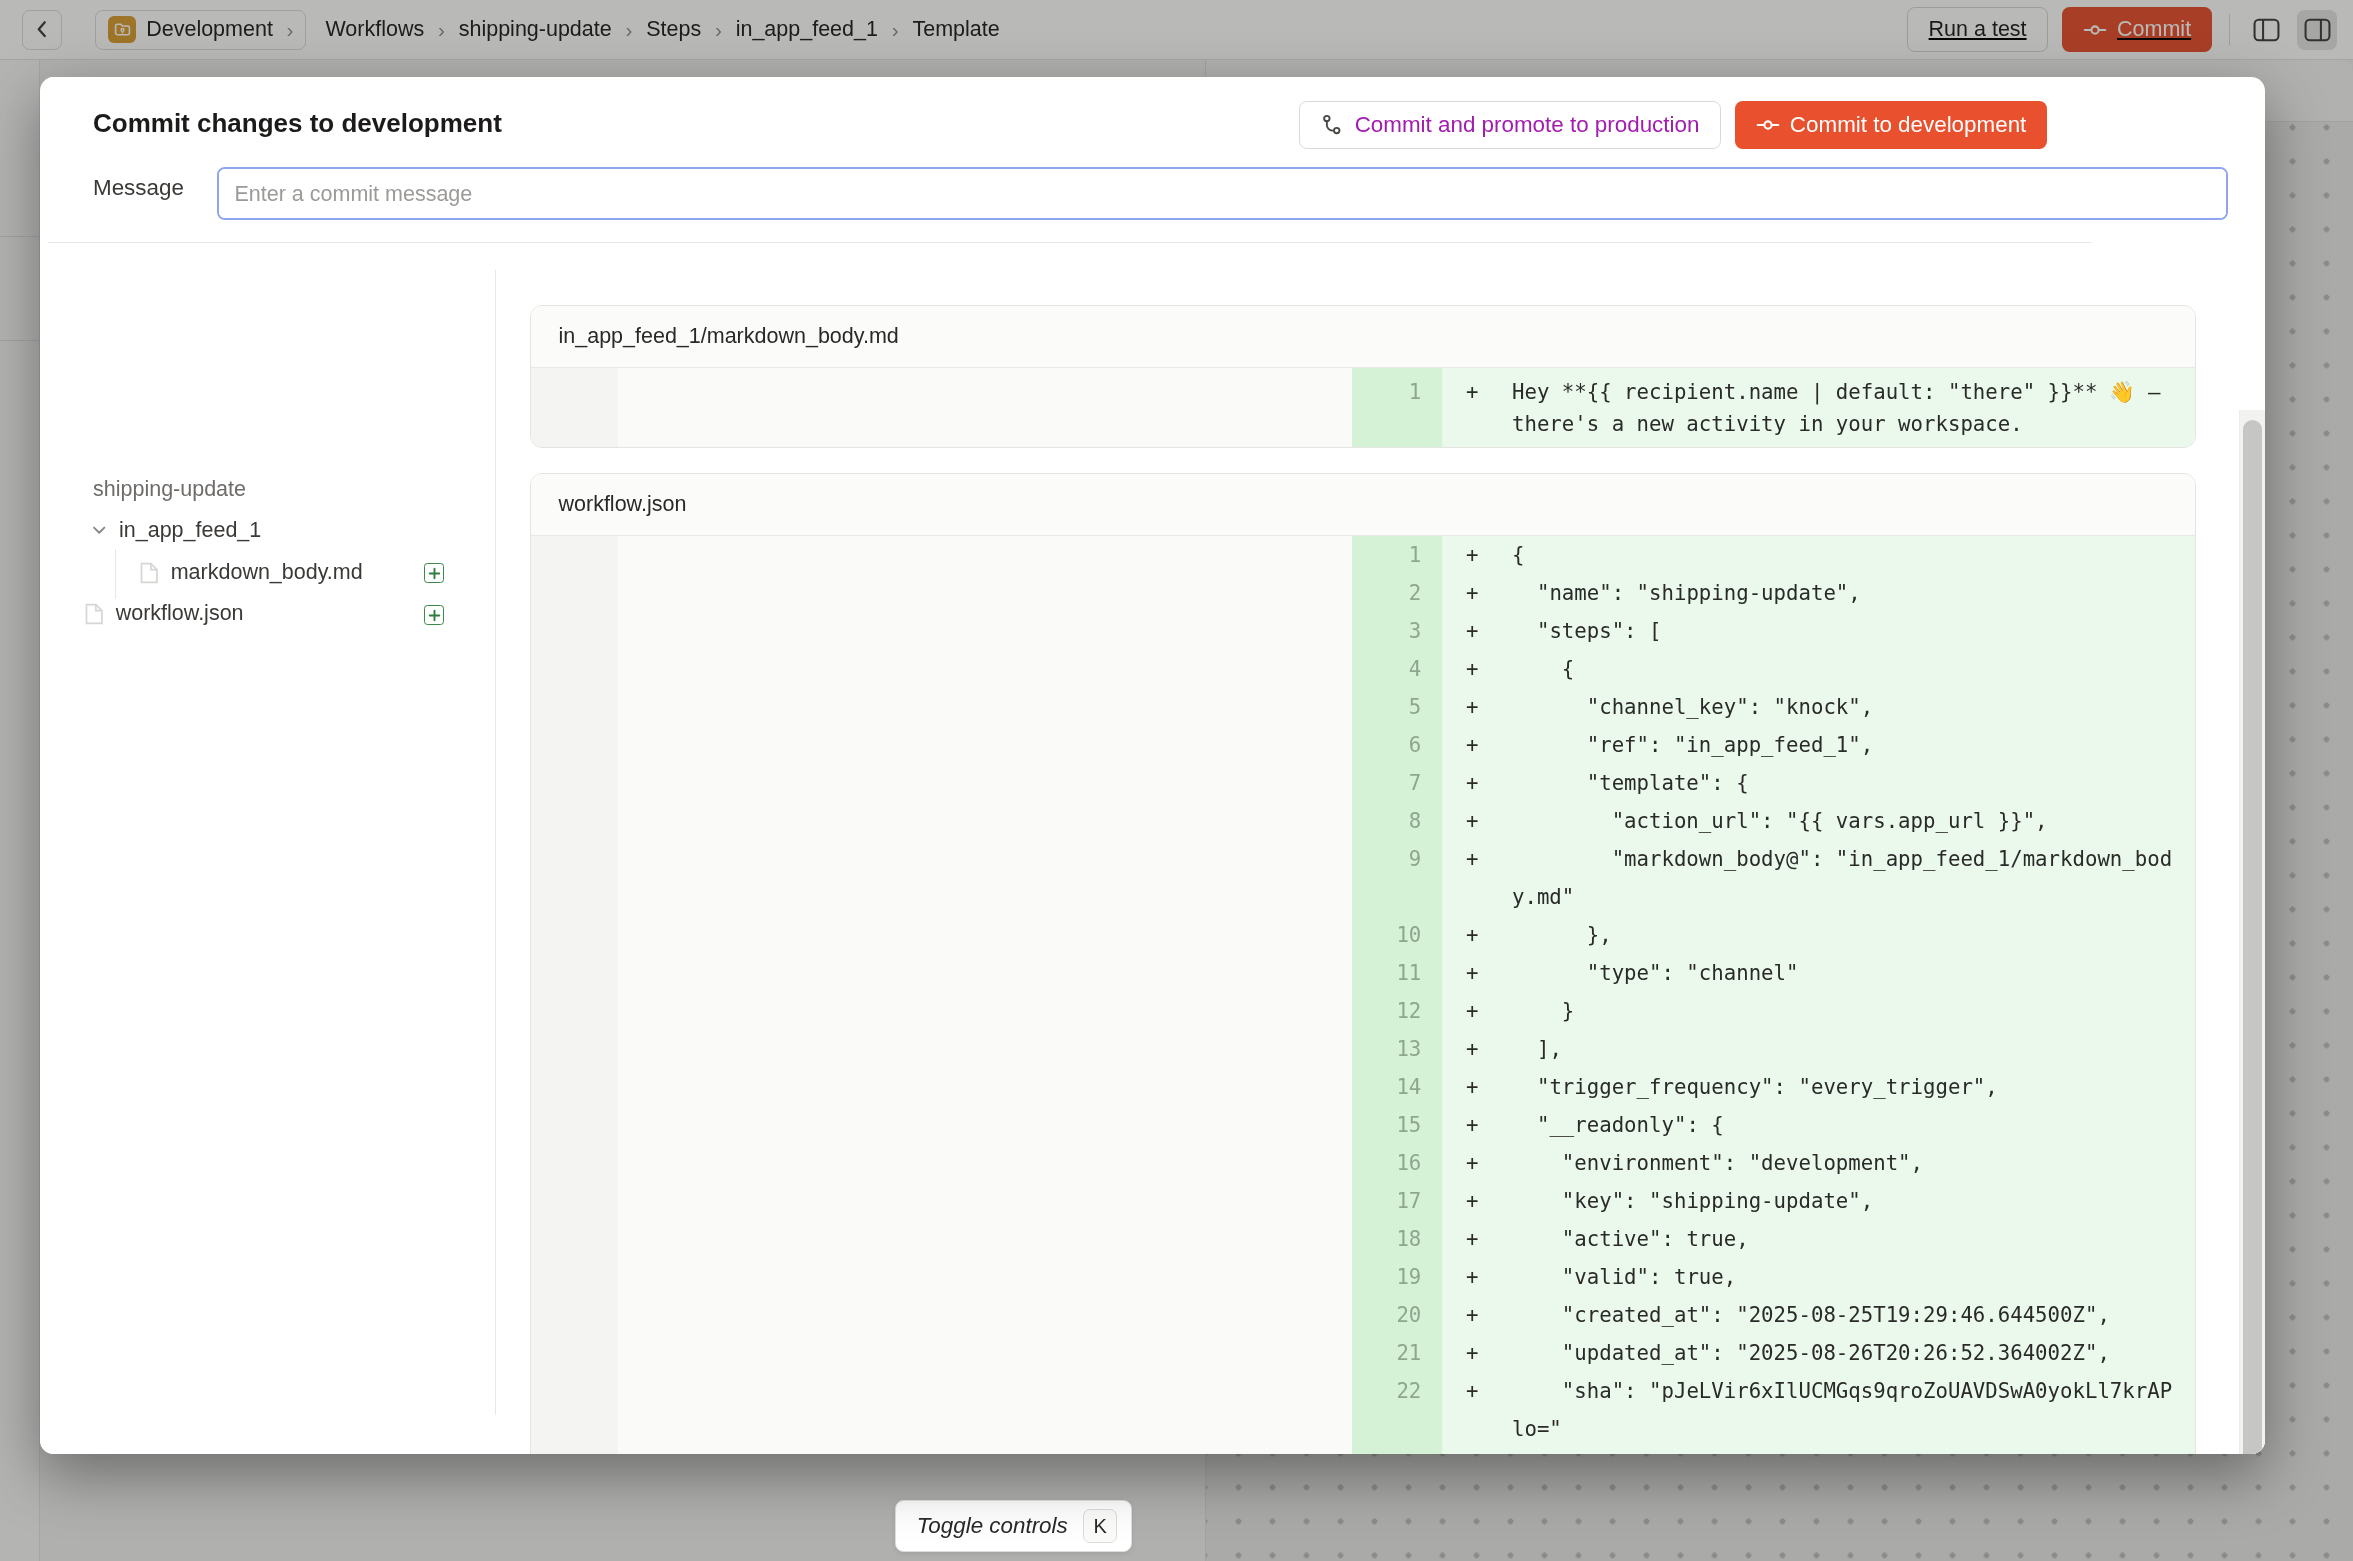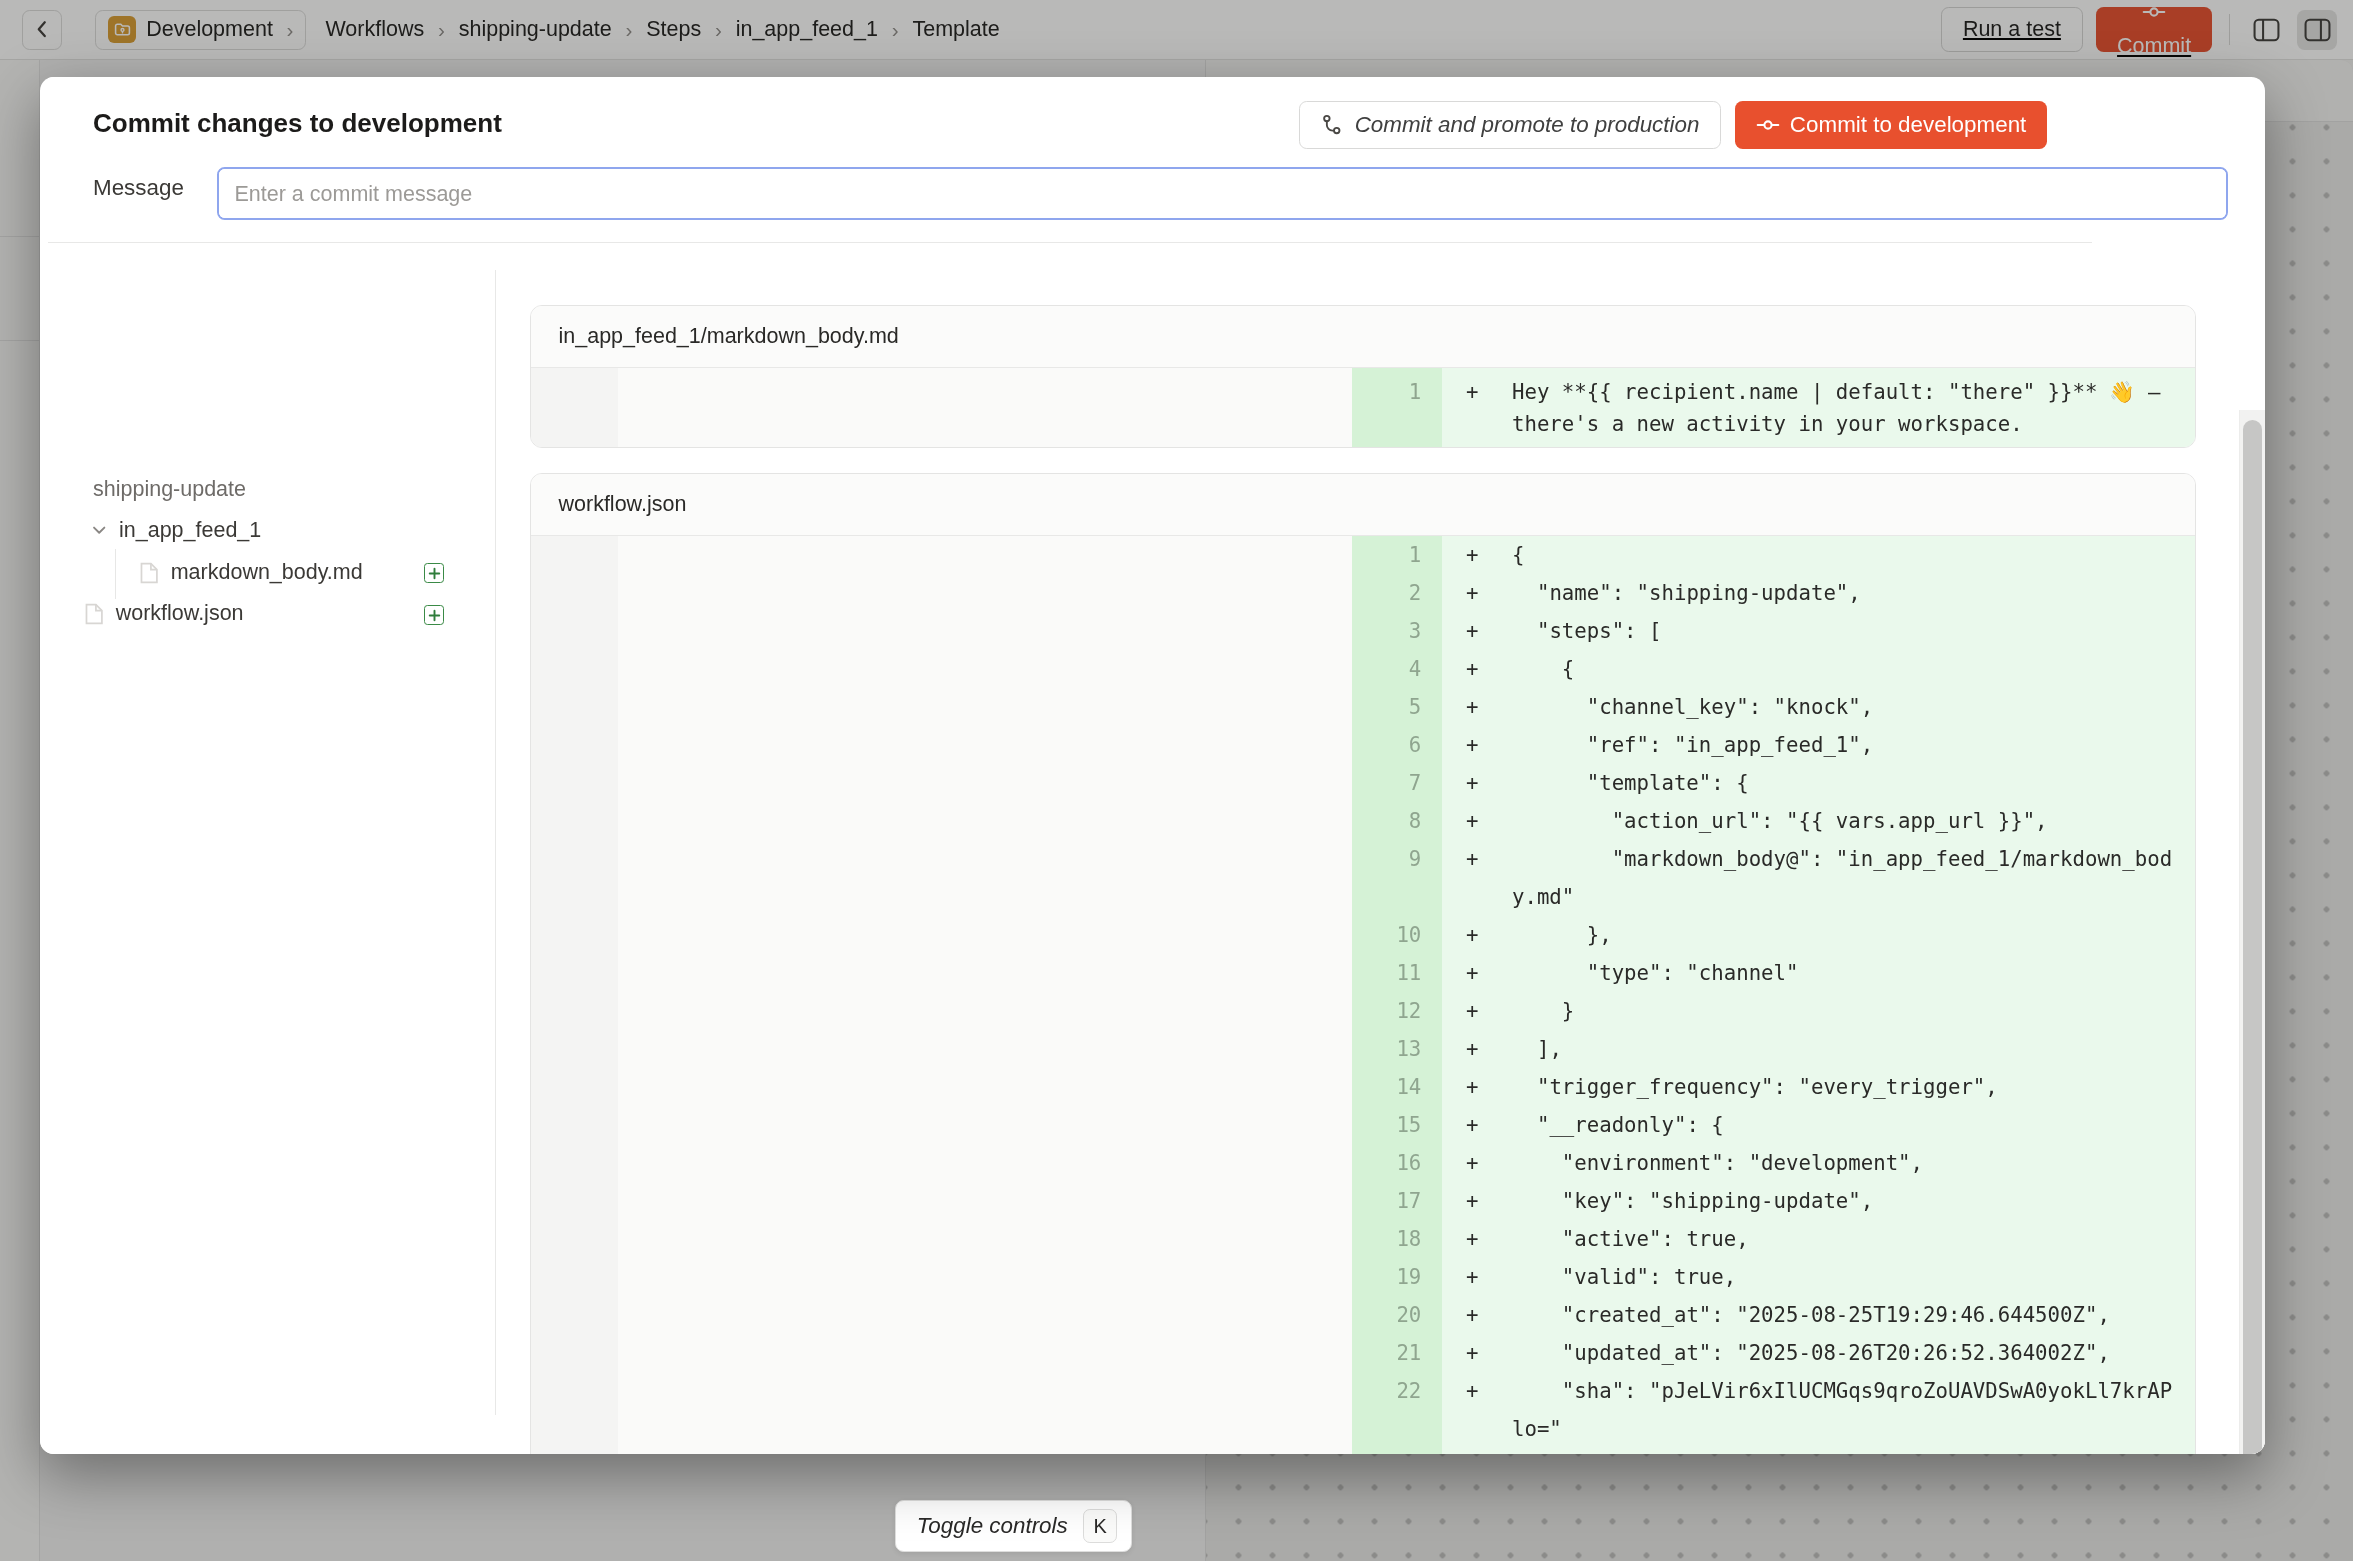--- a/index.html
+++ b/index.html
@@ -16,21 +16,21 @@
                border-radius:7.7px; background:#FFF; padding:0 12px; margin-left:33px; }
   .env-ico { width:27.5px; height:27.5px; border-radius:6px; background:#D99C33; display:flex;
              align-items:center; justify-content:center; }
   .crumb { font-size:21.5px; color:#222120; }
   .crumb-sep { font-size:20.7px; color:#908D8A; margin:0 13.8px; }
   #crumbs { display:flex; align-items:center; }
   #topbar-right { margin-left:auto; display:flex; align-items:center; margin-right:17px;text-decoration:underline; }
   .btn { height:45px; border-radius:7.7px; font-size:21.5px; display:flex; align-items:center;
          justify-content:center; padding:0 20.7px; }
   .btn-ghost { background:#FFF; border:1.3px solid #D6D6D5; color:#1E1D1C; }
-  .btn-solid { background:#E8502E; border:none; color:#FFF; gap:10.3px;flex-direction:column; }
+  .btn-solid { background:#E8502E; border:none; color:#FFF; gap:10.3px; }
   .vdiv { width:0.9px; height:31px; background:#D8D8D7; margin:0 17px; }
   .panel-toggle { width:40px; height:40px; border-radius:7.7px; display:flex; align-items:center;
                   justify-content:center; }
   .panel-toggle.active { background:#E4E4E3; }
 
   #left-rail { position:absolute; left:0; top:60px; width:40px; height:1501px; background:#F8F8F7;
                border-right:0.9px solid #E3E3E2; }
   .rail-line { position:absolute; left:0; width:40px; height:0.9px; background:#E3E3E2; }
   #left-panel { position:absolute; left:40px; top:60px; width:1166px; height:1501px; background:#F3F3F2; }
   #canvas-panel { position:absolute; left:1205px; top:60px; width:1148px; height:1501px;
@@ -57,21 +57,21 @@
 
   
   #modal { position:absolute; left:40px; top:77px; width:2225px; height:1377px; background:#FFFFFF;
            border-radius:13.8px; z-index:30; box-shadow:0 20.7px 60px rgba(0,0,0,0.38); overflow:hidden; }
   #modal-header { position:absolute; left:8px; top:0; width:2044px; height:166px;
                   border-bottom:0.9px solid #E8E8E7; background:#FFF; }
   #modal-title { position:absolute; left:45px; top:31px; font-size:26px; font-weight:700; color:#1C1B1A; }
   #modal-actions { position:absolute; right:45px; top:24px; display:flex; gap:13.8px; }
   .mbtn { height:48px; border-radius:7.7px; font-size:22.4px; display:flex; align-items:center;
           justify-content:center; gap:10.3px; padding:0 20.7px; }
-  .mbtn-ghost { background:#FFF; border:1.3px solid #D9D9D8; color:#404040;font-style:italic; }
+  .mbtn-ghost { background:#FFF; border:1.3px solid #D9D9D8; color:#a21caf; }
   .mbtn-solid { background:#E8502E; border:none; color:#FFF; }
   #message-label { position:absolute; left:45px; top:98px; font-size:22.4px; color:#3B3936; }
   #message-input { position:absolute; left:169px; top:90px; width:2011px; height:53px;
                    border:2.2px solid #8FA6EE; border-radius:7.7px; background:#FFF; resize:none;
                    font-family:"Liberation Sans", sans-serif; font-size:21.5px; color:#1C1B1A;
                    padding:13px 15.5px; outline:none; }
   #message-input::placeholder { color:#9C9A97; }
 
   #modal-body { position:absolute; left:0; top:166px; width:2225px; height:1211px; background:#FFF; }
 

